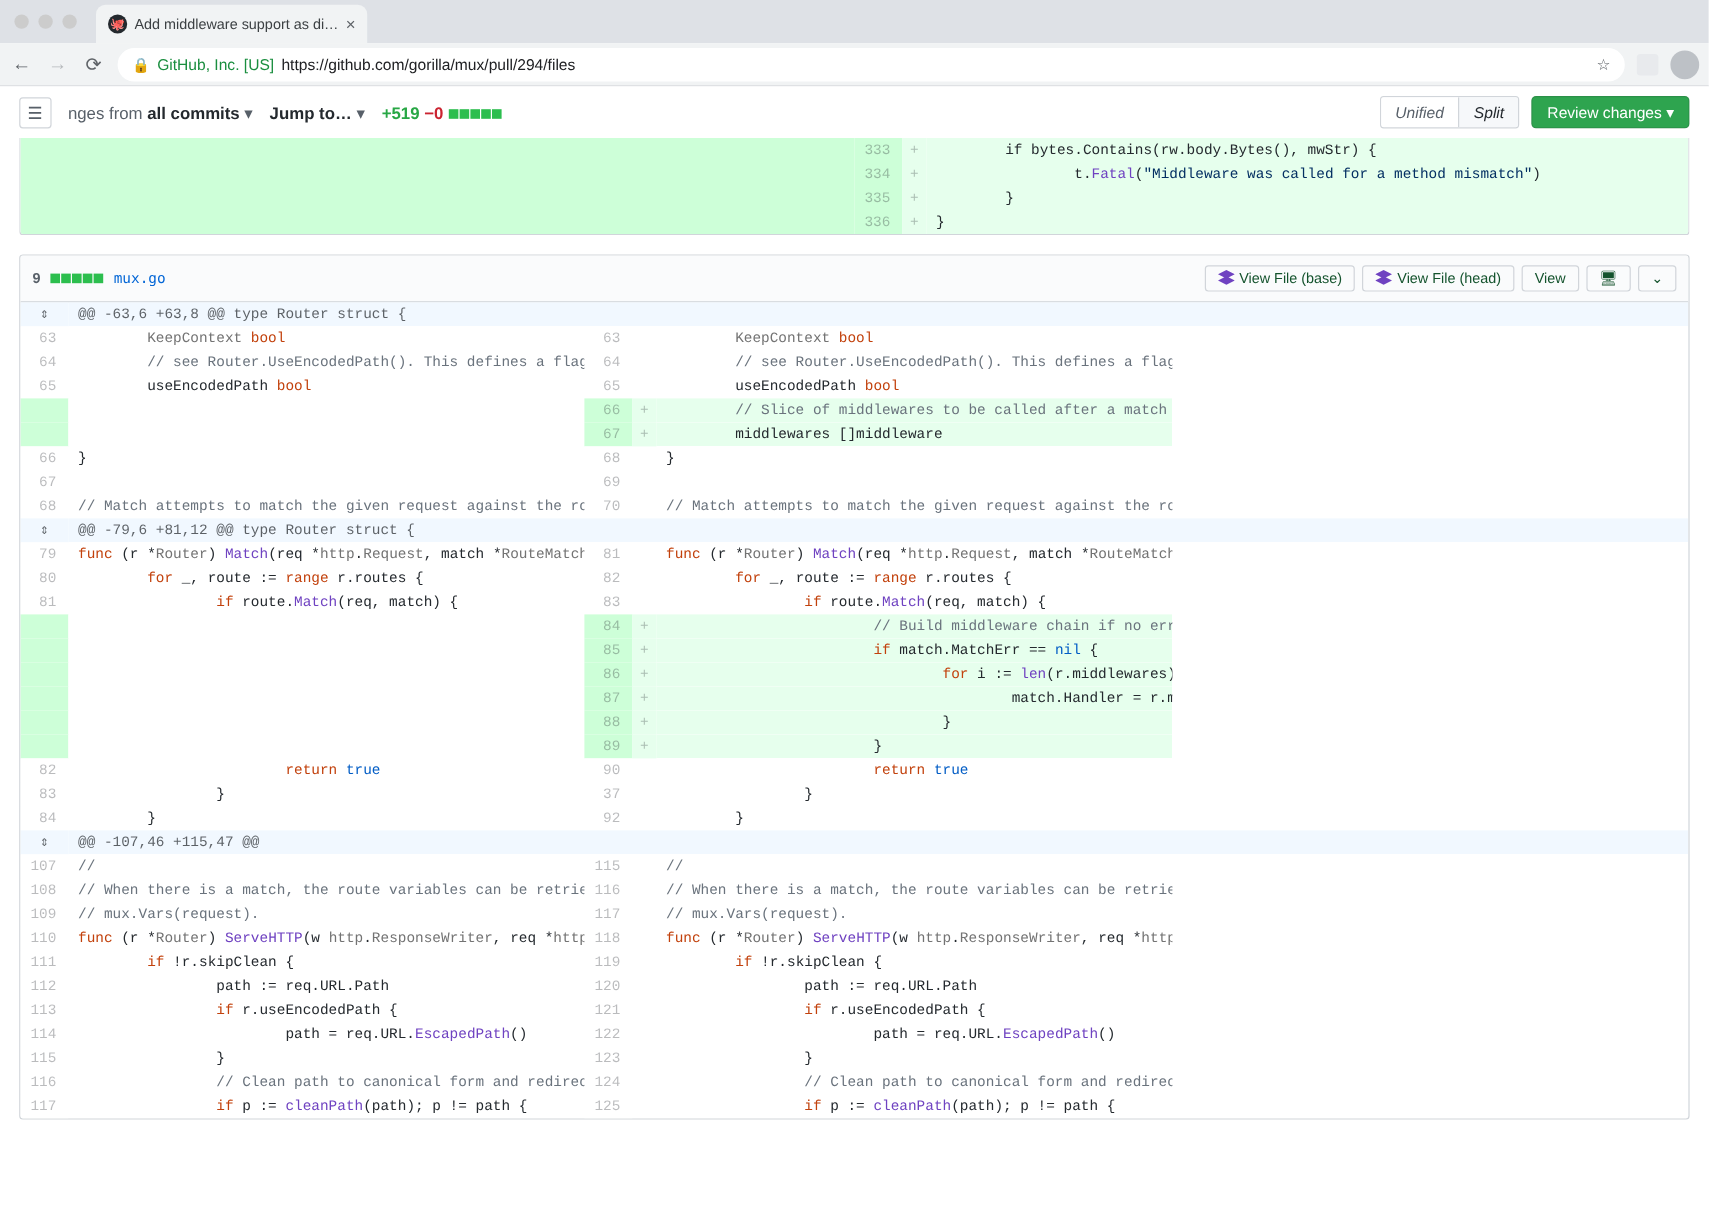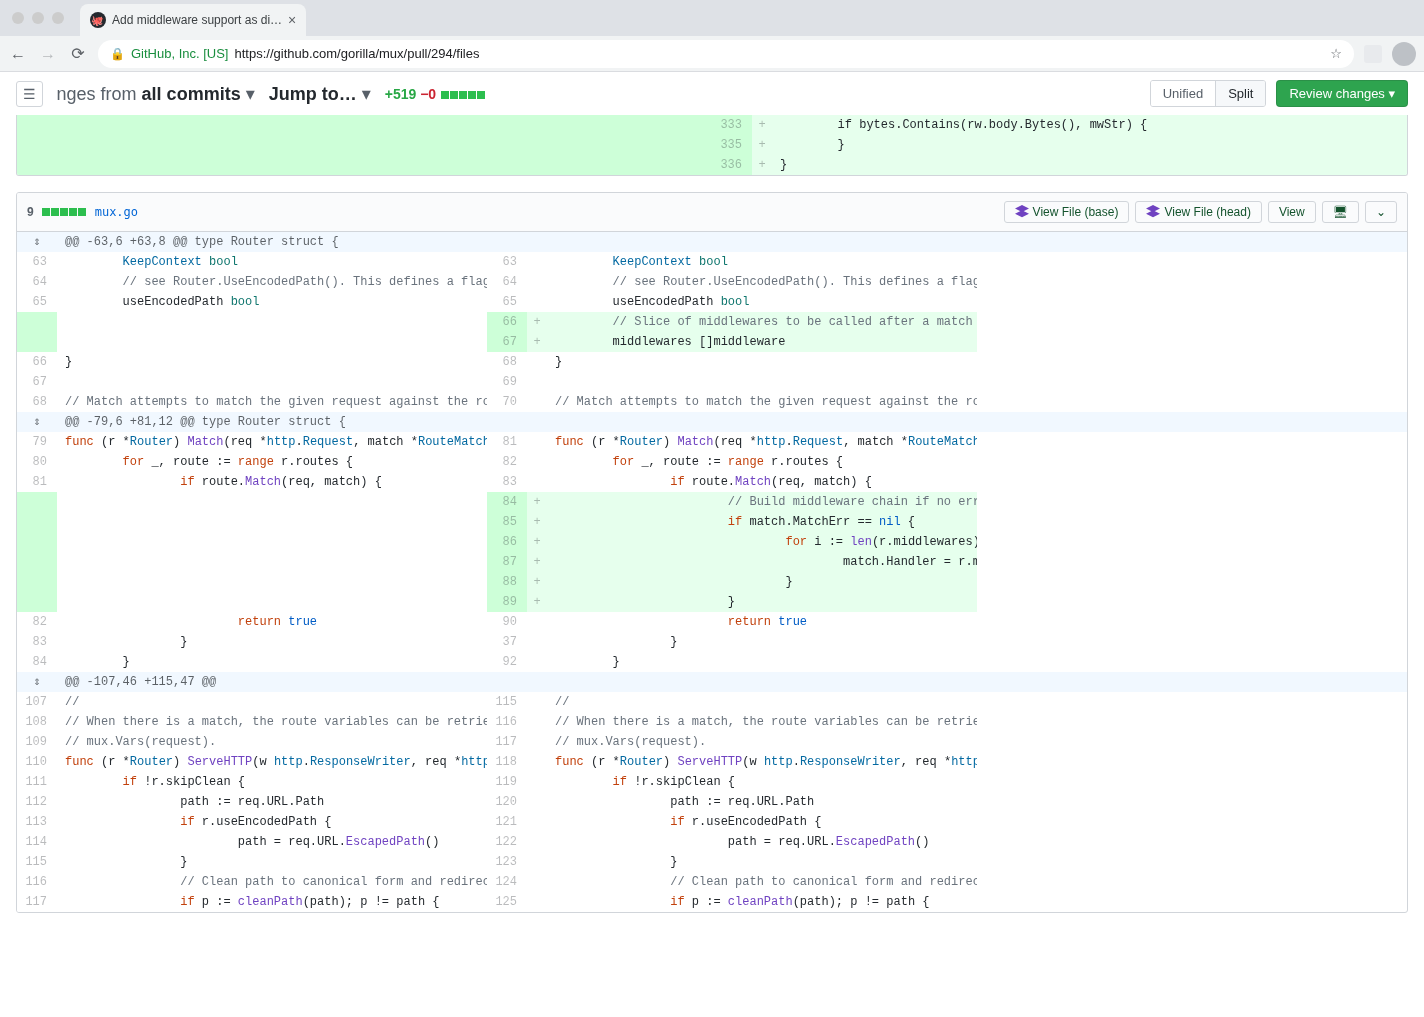--- a/index.html
+++ b/index.html
@@ -16,28 +16,28 @@
 .addr-bar { flex: 1; background: #fff; height: 28px; border-radius: 14px; display: flex; align-items: center; padding: 0 12px; gap: 6px; font-size: 13px; }
 .lock { color: #1a8e3f; font-size: 12px; }
 .org { color: #1a8e3f; }
 .url-rest { color: #202124; }
 .star { color: #5f6368; margin-left: auto; }
 .ext-icon { width: 18px; height: 18px; background: #e8eaed; border-radius: 3px; }
 .avatar-circle { width: 24px; height: 24px; border-radius: 50%; background: #bdc1c6; }
 .gh-toolbar { display: flex; align-items: center; padding: 8px 16px; border-bottom: 0; background: #fff; position: sticky; }
 .gh-toolbar-left { display: flex; align-items: center; gap: 14px; }
 .hamburger { border: 1px solid #d1d5da; border-radius: 3px; padding: 4px 6px; color: #586069; font-size: 14px; cursor: pointer; }
-.commits-filter, .jumpto { color: #586069; font-size: 18px; cursor: pointer; }
+.commits-filter, .jumpto { color: #586069; font-size: 14px; cursor: pointer; }
 .commits-filter b, .jumpto b { color: #24292e; font-weight: 600; }
 .diffstat { color: #28a745; font-weight: 600; font-size: 14px; }
 .diffstat .del { color: #cb2431; }
 .diffstat-blocks span { display: inline-block; width: 8px; height: 8px; background: #2cbe4e; margin-left: 1px; }
 .gh-toolbar-right { margin-left: auto; display: flex; gap: 0; align-items: center; }
 .btn-group { display: flex; border: 1px solid #d1d5da; border-radius: 3px; overflow: hidden; }
-.btn-group button { background: #fff; border: none; padding: 5px 12px; font-size: 13px; color: #586069; cursor: pointer; }
+.btn-group button { background: #fff; border: none; padding: 5px 12px; font-size: 13px; color: #586069; cursor: pointer; font-style: italic; }
 .btn-group button.active { background: #f6f8fa; color: #24292e; font-weight: 500; }
 .btn-group button + button { border-left: 1px solid #d1d5da; }
 .btn-primary { background: #2ea44f; color: #fff; border: 1px solid rgba(27,31,35,.15); border-radius: 4px; padding: 5px 12px; font-size: 13px; font-weight: 500; margin-left: 10px; cursor: pointer; }
 .file-block { border: 1px solid #d1d5da; border-radius: 3px; margin: 0 16px 16px; overflow: hidden; }
 .file-header { background: #fafbfc; padding: 8px 10px; display: flex; align-items: center; gap: 8px; border-bottom: 1px solid #d1d5da; font-size: 12px; }
 .file-stats { font-weight: 600; color: #586069; }
 .stat-blocks span { display: inline-block; width: 8px; height: 8px; background: #2cbe4e; margin-right: 1px; }
 .file-name { font-family: SFMono-Regular, Consolas, monospace; font-size: 12px; color: #0366d6; }
 .file-header-right { margin-left: auto; display: flex; gap: 6px; align-items: center; }
 .btn-sm { background: #fafbfc; border: 1px solid #d1d5da; border-radius: 3px; padding: 3px 10px; font-size: 12px; color: #14532d; cursor: pointer; display: flex; align-items: center; gap: 4px; }
@@ -46,26 +46,26 @@
 .code-table td { font-family: SFMono-Regular, Consolas, "Liberation Mono", Menlo, monospace; font-size: 12px; line-height: 20px; vertical-align: top; }
 .ln { width: 40px; text-align: right; padding-right: 10px; color: rgba(27,31,35,.3); background: #fff; user-select: none; }
 .marker { width: 20px; text-align: center; color: rgba(27,31,35,.3); user-select: none; }
 .code { white-space: pre; padding-left: 8px; overflow: hidden; }
 .hunk td { background: #f1f8ff; color: rgba(27,31,35,.7); }
 .add td { background: #e6ffed; }
 .add .ln { background: #cdffd8; }
 .add .marker { background: #e6ffed; color: rgba(27,31,35,.3); }
 .expand-btn { width: 40px; background: #dbedff; text-align: center; color: #586069; cursor: pointer; }
 .k { color: #c2410c; }
-.t { color: #0f766e; }
+.t { color: #c2410c; }
 .f { color: #6f42c1; }
 .c { color: #6a737d; }
 .s { color: #032f62; }
 .n { color: #005cc5; }
-.v { color: #0369a1; margin-top: 16px; }
+.v { color: #737373; margin-top: 16px; }
 .partial-block { margin: 0 16px 16px; border: 1px solid #d1d5da; border-top: none; border-radius: 0 0 3px 3px; overflow: hidden; }
 </style>
 </head>
 <body>
 
 <div class="chrome-top">
   <div class="traffic-lights">
       <span></span>
       <span></span>
       <span></span>
@@ -113,20 +113,26 @@
   <table class="code-table">
       <tbody id="top-body">
         <tr class="add">
           <td class="ln" style="width:50%"></td>
           <td class="ln">333</td>
           <td class="marker">+</td>
           <td class="code">        if bytes.Contains(rw.body.Bytes(), mwStr) {</td>
         </tr>
         <tr class="add">
           <td class="ln" style="width:50%"></td>
+          <td class="ln">334</td>
+          <td class="marker">+</td>
+          <td class="code">                t.<span class="f">Fatal</span>(<span class="s">"Middleware was called for a method mismatch"</span>)</td>
+        </tr>
+        <tr class="add">
+          <td class="ln" style="width:50%"></td>
           <td class="ln">335</td>
           <td class="marker">+</td>
           <td class="code">        }</td>
         </tr>
         <tr class="add">
           <td class="ln" style="width:50%"></td>
           <td class="ln">336</td>
           <td class="marker">+</td>
           <td class="code">}</td>
         </tr>

